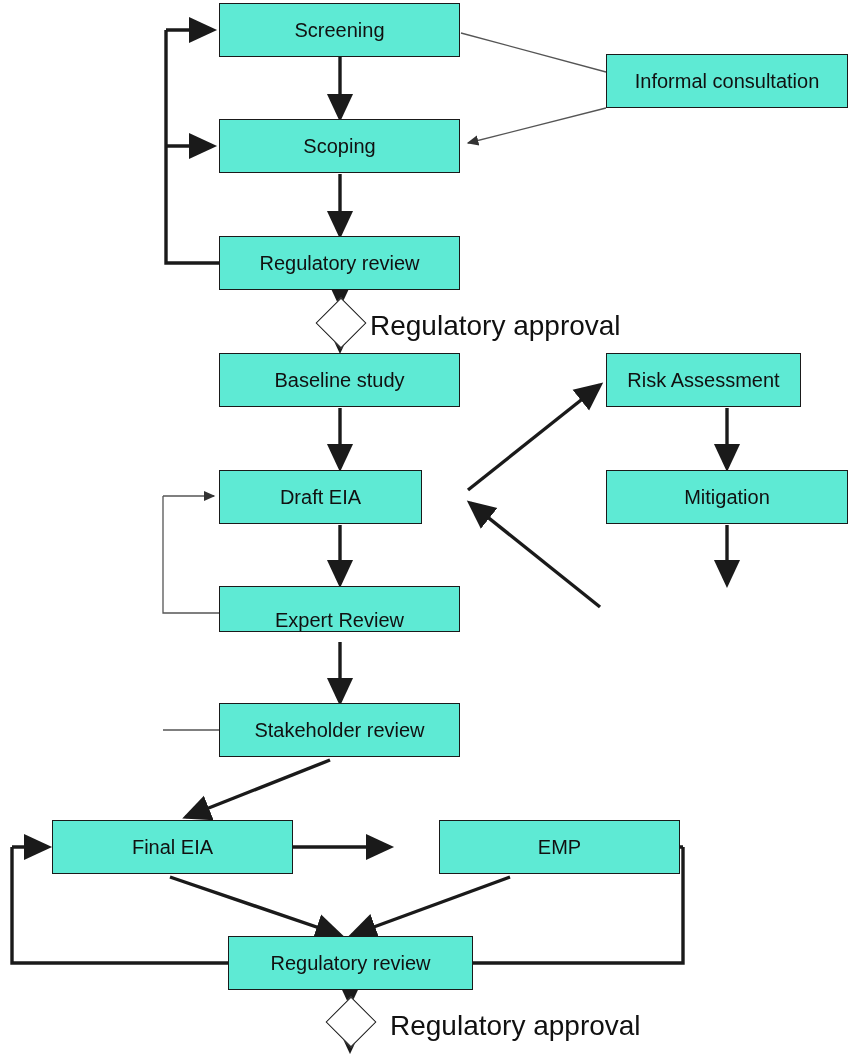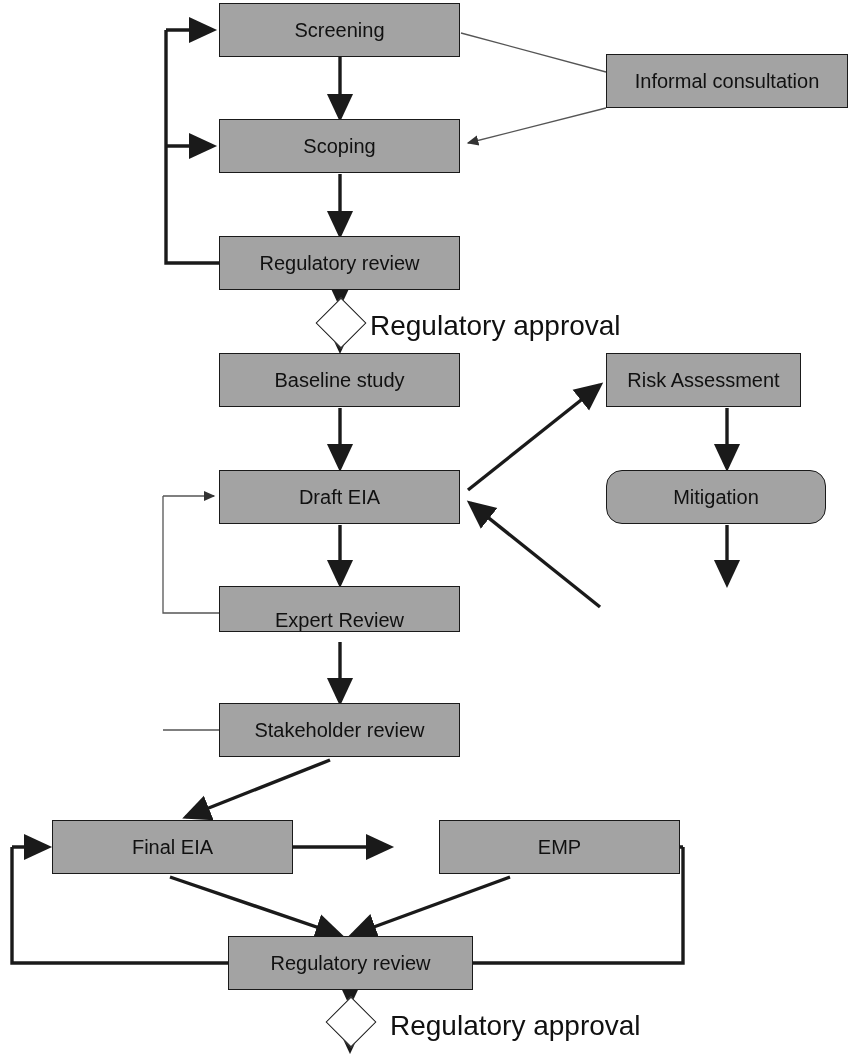--- a/index.html
+++ b/index.html
@@ -22,21 +22,21 @@
     left: 0;
     top: 0;
     width: 850px;
     height: 1054px;
     pointer-events: none;
   }
   .node {
     position: absolute;
     box-sizing: border-box;
     border: 1.6px solid #1a1a1a;
-    background: #a3a3a3;
+    background: #5eead4;
     display: flex;
     align-items: center;
     justify-content: center;
     font-size: 20px;
     color: #111111;
     line-height: 1.1;
     text-align: center;
   }
   .label-text {
     position: absolute;
@@ -158,25 +158,25 @@
   <div class="label-text" style="left:370px; top:310px;">Regulatory approval</div>
 
   <div class="node" style="left:219px; top:353px; width:241px; height:54px;">
     <span>Baseline study</span>
   </div>
 
   <div class="node" style="left:606px; top:353px; width:195px; height:54px;">
     <span>Risk Assessment</span>
   </div>
 
-  <div class="node" style="left:219px; top:470px; width:241px; height:54px;">
+  <div class="node" style="left:219px; top:470px; width:203px; height:54px;">
     <span>Draft EIA</span>
   </div>
 
-  <div class="node" style="left:606px; top:470px; width:220px; height:54px;border-radius:16px;">
+  <div class="node" style="left:606px; top:470px; width:242px; height:54px;">
     <span>Mitigation</span>
   </div>
 
   <div class="node" style="left:219px; top:586px; width:241px; height:46px;align-items:flex-end;">
     <span>Expert Review</span>
   </div>
 
 
   <div class="node" style="left:219px; top:703px; width:241px; height:54px;">
     <span>Stakeholder review</span>

